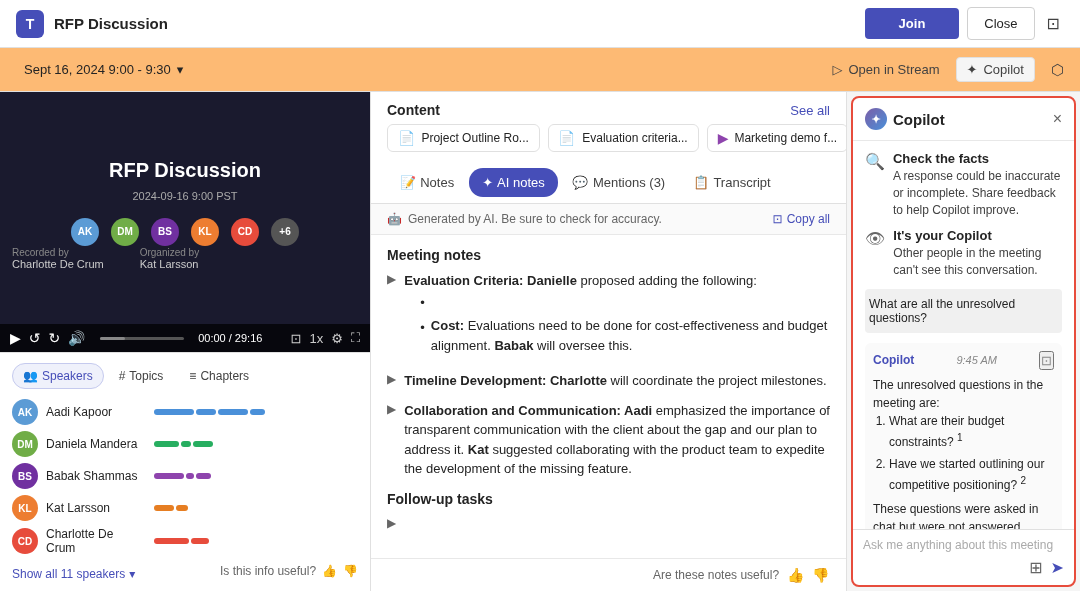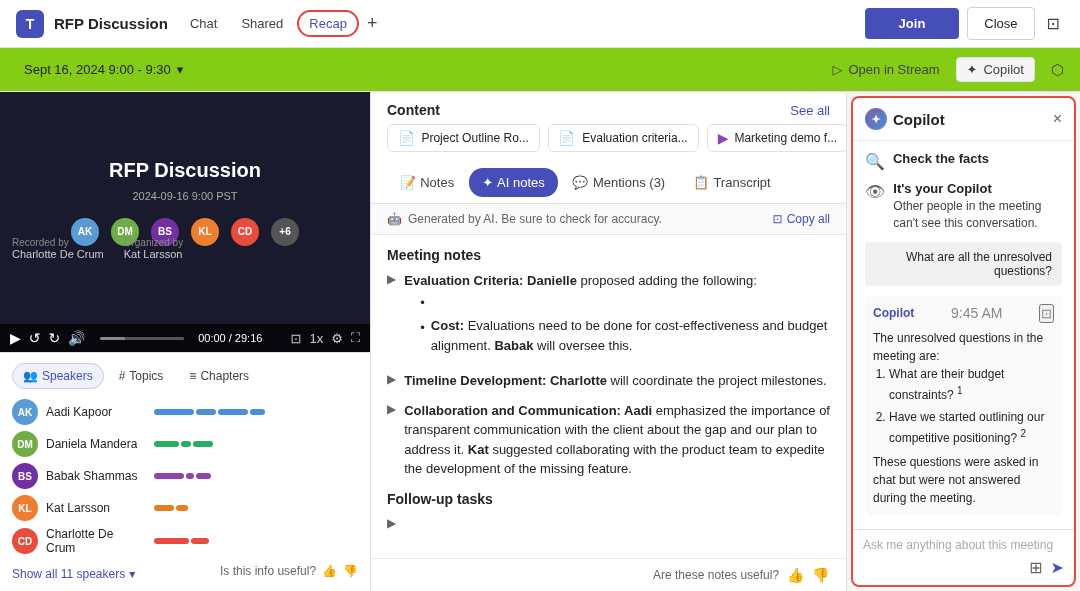--- a/index.html
+++ b/index.html
@@ -12,38 +12,38 @@
     .nav-tabs { display: flex; align-items: center; gap: 4px; }
     .nav-tab { padding: 6px 10px; font-size: 13px; color: #424242; cursor: pointer; border-radius: 4px; }
     .nav-tab.active { color: #464EB8; font-weight: 500; border: 2px solid #e84040; border-radius: 14px; padding: 4px 10px; }
     .add-tab { color: #424242; font-size: 18px; cursor: pointer; padding: 4px; }
     .top-bar-right { margin-left: auto; display: flex; align-items: center; gap: 8px; }
     .btn-join { background: #464EB8; color: white; border: none; padding: 8px 34px; border-radius: 4px; font-size: 13px; font-weight: 600; cursor: pointer; }
     .btn-close { background: transparent; border: 1px solid #d0d0d0; padding: 8px 16px; border-radius: 4px; font-size: 13px; cursor: pointer; color: #242424; }
     .icon-btn { background: none; border: none; cursor: pointer; color: #424242; font-size: 16px; padding: 4px; }
 
     
-    .second-bar { display: flex; align-items: center; background: #84cc16; border-bottom: 1px solid #e0e0e0; padding: 0 16px; height: 44px; flex-shrink: 0; }
+    .second-bar { display: flex; align-items: center; background: #fdba74; border-bottom: 1px solid #e0e0e0; padding: 0 16px; height: 44px; flex-shrink: 0; }
     .date-selector { display: flex; align-items: center; gap: 6px; font-size: 13px; color: #242424; cursor: pointer; padding: 4px 8px; border-radius: 4px; }
     .second-bar-right { margin-left: auto; display: flex; align-items: center; gap: 16px; }
     .stream-btn { display: flex; align-items: center; gap: 6px; color: #424242; cursor: pointer; font-size: 13px; }
     .copilot-btn { display: flex; align-items: center; gap: 6px; color: #424242; cursor: pointer; font-size: 13px; background: #f5f5f5; padding: 4px 10px; border-radius: 4px; border: 1px solid #e0e0e0; }
     .share-icon-btn { cursor: pointer; color: #424242; font-size: 15px; }
 
     
     .main { display: flex; flex: 1; overflow: hidden; }
 
     
     .left-panel { width: 370px; flex-shrink: 0; background: #1a1a2e; display: flex; flex-direction: column; }
     .video-area { flex: 1; background: #1a1a2e; position: relative; display: flex; flex-direction: column; align-items: center; justify-content: center; }
     .video-title { color: white; font-size: 20px; font-weight: 600; margin-bottom: 8px; }
     .video-date { color: #aaa; font-size: 11px; margin-bottom: 16px; }
     .avatars-row { display: flex; gap: 12px; margin-bottom: 12px; }
     .avatar-sm { width: 28px; height: 28px; border-radius: 50%; background: #6b7aad; display: flex; align-items: center; justify-content: center; color: white; font-size: 10px; font-weight: 600; }
-    .recorded-by { display: flex; gap: 20px; position: absolute; bottom: 64px; left: 12px; }
+    .recorded-by { display: flex; gap: 36px; position: absolute; bottom: 54px; left: 12px; }
     .rec-label { color: #888; font-size: 10px; }
     .rec-name { color: #ccc; font-size: 11px; }
     .video-controls { background: rgba(0,0,0,0.7); padding: 6px 10px; display: flex; align-items: center; gap: 8px; width: 100%; }
     .ctrl-btn { color: white; cursor: pointer; font-size: 14px; background: none; border: none; }
     .time-display { color: white; font-size: 11px; flex: 1; }
     .ctrl-icon { color: #ccc; font-size: 13px; cursor: pointer; }
 
     
     .speakers-section { background: #fff; padding: 10px 12px; border-top: 1px solid #e0e0e0; }
     .speaker-tabs { display: flex; gap: 4px; margin-bottom: 10px; }
@@ -96,25 +96,25 @@
     .right-panel { width: 225px; flex-shrink: 0; border: 2px solid #e74c3c; border-radius: 8px; margin: 4px; display: flex; flex-direction: column; background: #fff; overflow: hidden; }
     .copilot-header { display: flex; align-items: center; justify-content: space-between; padding: 10px 12px; border-bottom: 1px solid #e8e8e8; }
     .copilot-title { display: flex; align-items: center; gap: 6px; font-size: 15px; font-weight: 600; color: #242424; }
     .copilot-logo { width: 22px; height: 22px; border-radius: 50%; background: linear-gradient(135deg, #7b5ea7, #4a90d9); display: flex; align-items: center; justify-content: center; color: white; font-size: 11px; }
     .close-copilot { background: none; border: none; cursor: pointer; color: #666; font-size: 16px; }
     .copilot-body { flex: 1; overflow-y: auto; padding: 10px 12px; display: flex; flex-direction: column; gap: 10px; }
     .info-item { display: flex; gap: 8px; }
     .info-icon { font-size: 16px; color: #666; flex-shrink: 0; margin-top: 1px; }
     .info-title { font-size: 13px; font-weight: 600; color: #242424; margin-bottom: 2px; }
     .info-text { font-size: 12px; color: #424242; line-height: 1.4; }
-    .copilot-question-btn { background: #f0f0f0; border: none; border-radius: 4px; padding: 8px 10px; text-align: right; font-size: 12px; color: #242424; cursor: pointer; width: 100%; }
+    .copilot-question-btn { background: #f0f0f0; border: none; border-radius: 4px; padding: 8px 4px; text-align: left; font-size: 12px; color: #242424; cursor: pointer; width: 100%; }
     .copilot-response { background: #fafafa; border-radius: 6px; padding: 8px; }
     .copilot-response-header { display: flex; align-items: center; justify-content: space-between; margin-bottom: 6px; }
     .copilot-name { font-size: 12px; color: #464EB8; font-weight: 600; }
-    .copilot-time { font-size: 14px; color: #888; }
+    .copilot-time { font-size: 11px; color: #888; font-style: italic; }
     .copilot-copy { color: #888; cursor: pointer; font-size: 13px; }
     .copilot-response-text { font-size: 12px; color: #242424; line-height: 1.5; }
     .copilot-response-text ol { padding-left: 16px; }
     .copilot-response-text li { margin-bottom: 4px; }
     .fb-btn { background: none; border: none; cursor: pointer; color: #888; font-size: 14px; }
     .copilot-input-area { border-top: 1px solid #e0e0e0; padding: 8px 10px; display: flex; flex-direction: column; gap: 6px; }
     .copilot-input { border: none; outline: none; font-size: 12px; color: #424242; width: 100%; resize: none; font-family: inherit; }
     .copilot-input::placeholder { color: #aaa; }
     .input-actions { display: flex; align-items: center; justify-content: flex-end; gap: 8px; }
     .input-action-btn { background: none; border: none; cursor: pointer; color: #666; font-size: 16px; }
@@ -129,26 +129,20 @@
 
     .progress-bar { flex: 1; height: 3px; background: #555; border-radius: 2px; margin: 0 6px; }
     .progress-fill { width: 30%; height: 100%; background: #888; border-radius: 2px; }
   </style>
 </head>
 <body>
 
 <div class="top-bar">
   <div class="app-icon">T</div>
   <span class="meeting-title">RFP Discussion</span>
-  <nav class="nav-tabs">
-    <span class="nav-tab">Chat</span>
-    <span class="nav-tab">Shared</span>
-    <span class="nav-tab active">Recap</span>
-    <span class="add-tab">+</span>
-  </nav>
   <div class="top-bar-right">
     <button class="btn-join">Join</button>
     <button class="btn-close">Close</button>
     <button class="icon-btn">⊡</button>
   </div>
 </div>
 
 <div class="second-bar">
   <div class="date-selector">
     <span>Sept 16, 2024 9:00 - 9:30</span>
@@ -385,20 +379,21 @@
         <span>Copilot</span>
       </div>
       <button class="close-copilot">×</button>
     </div>
 
     <div class="copilot-body">
       <div class="info-item">
         <span class="info-icon">🔍</span>
         <div>
           <div class="info-title">Check the facts</div>
+          <div class="info-text">A response could be inaccurate or incomplete. Share feedback to help Copilot improve.</div>
         </div>
       </div>
 
       <div class="info-item">
         <span class="info-icon">👁</span>
         <div>
           <div class="info-title">It's your Copilot</div>
           <div class="info-text">Other people in the meeting can't see this conversation.</div>
         </div>
       </div>

